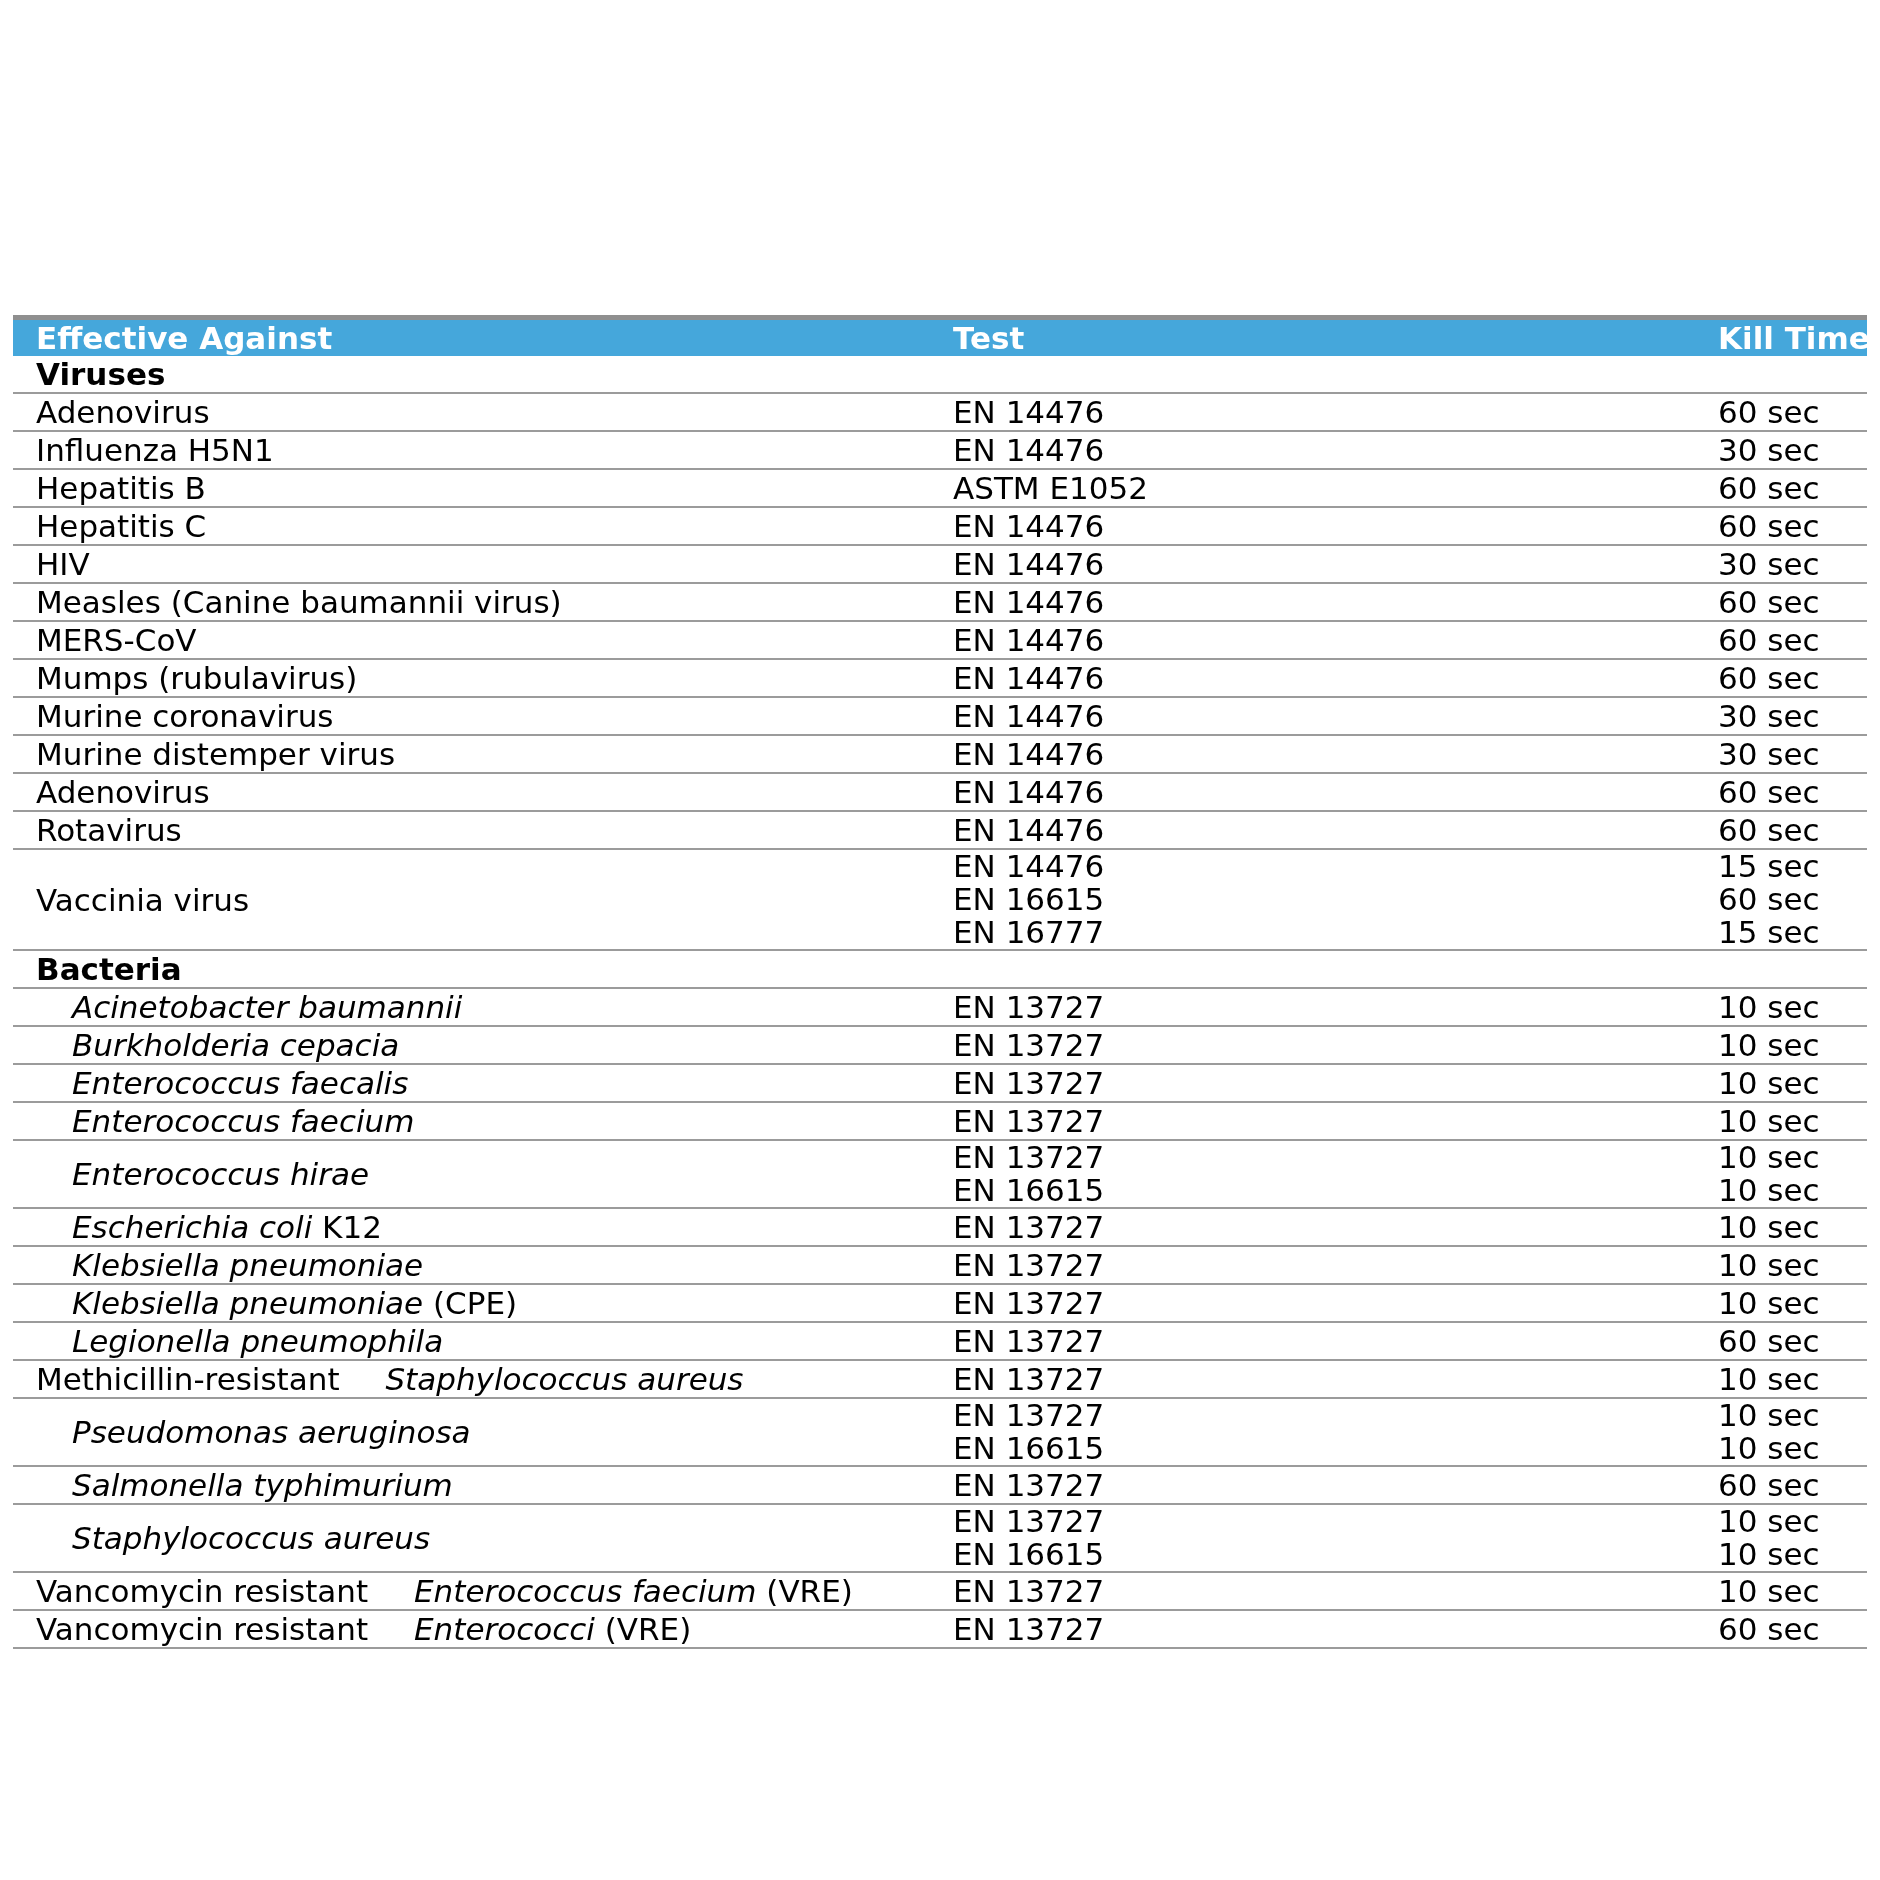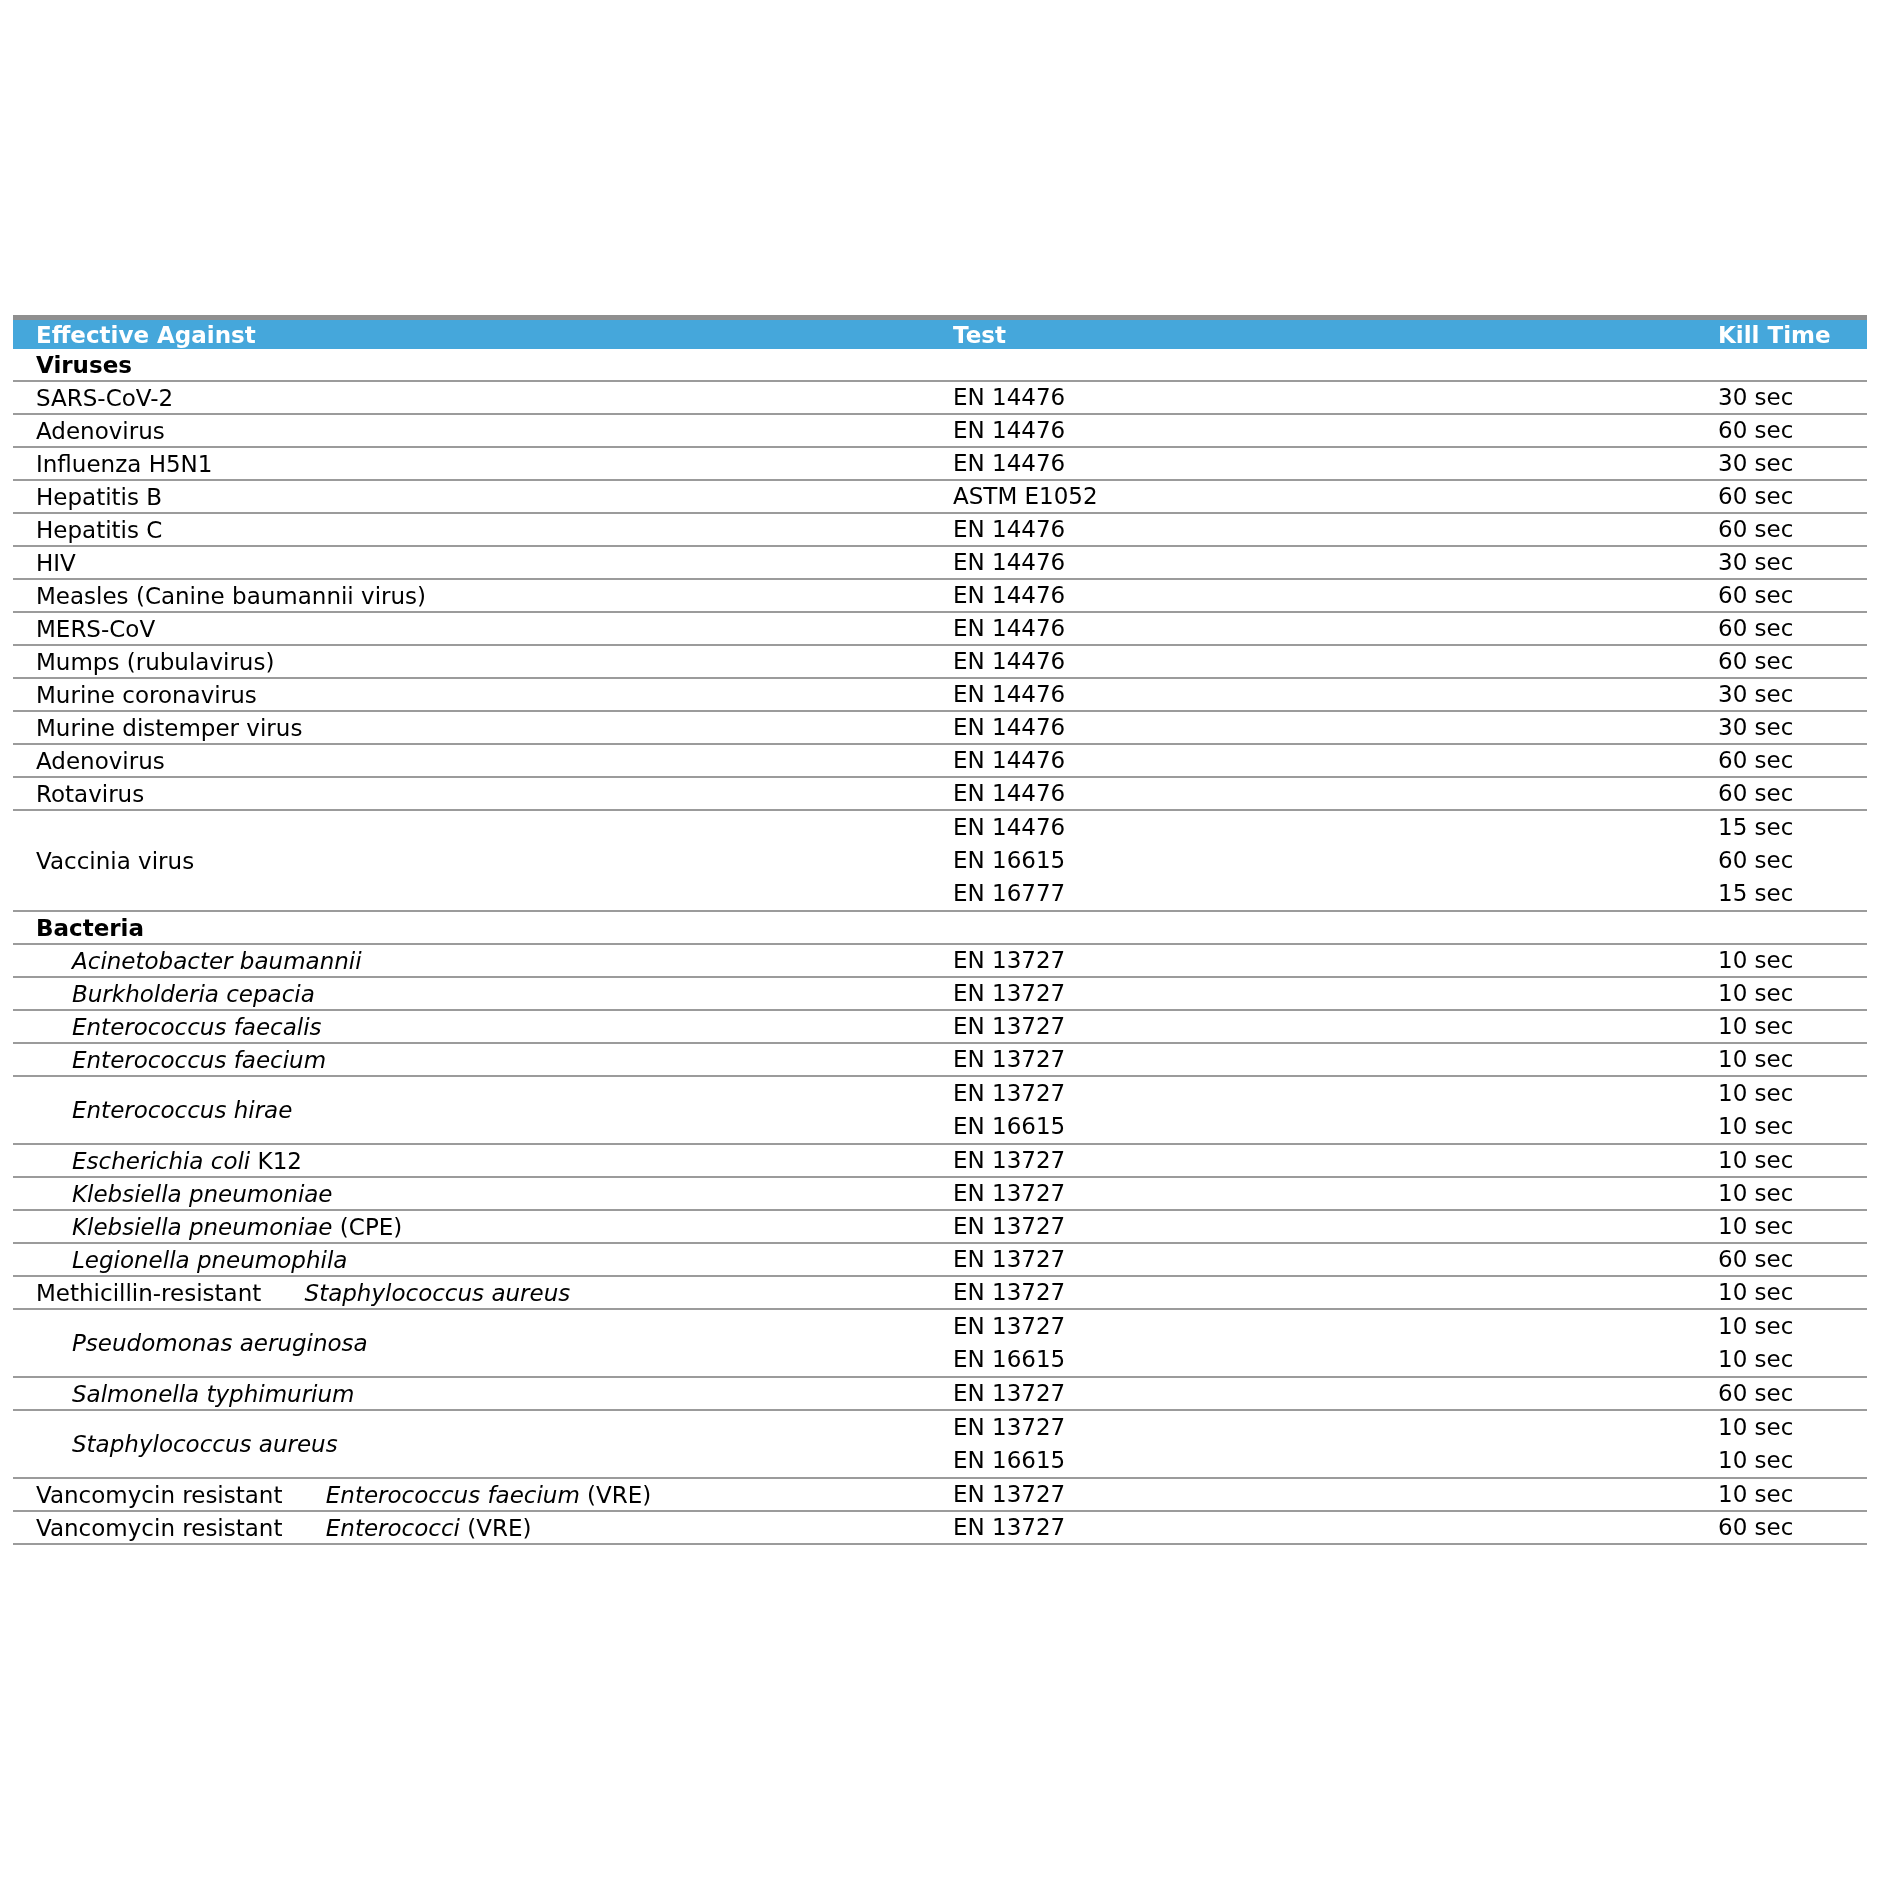--- a/index.html
+++ b/index.html
@@ -10,21 +10,21 @@
   }
   .page { position: relative; width: 1880px; height: 1880px; background: #ffffff; overflow: hidden; }
 
   table.efficacy {
     position: absolute;
     left: 13px; top: 315px;
     width: 1854px;
     border-collapse: collapse;
     table-layout: fixed;
     border-top: 5px solid var(--top-border, #8f8f8f);
-    font-size: 23px;
+    font-size: 31px;
     color: #000000;
   }
   col.c1 { width: 940px; }
   col.c2 { width: 765px; }
   col.c3 { width: 149px; }
 
   thead th {
     background: var(--header-bg, #45a7db);
     color: var(--header-text, #ffffff);
     font-weight: bold;
@@ -69,29 +69,20 @@
         <th class="first">Effective Against</th>
         <th>Test</th>
         <th>Kill Time</th>
       </tr>
     </thead>
     <tbody id="table-body">
         <tr class="section">
           <td colspan="3">Viruses</td>
         </tr>
         <tr class="row">
-          <td class="organism"><span>SARS-CoV-2</span></td>
-          <td class="test">
-            <div class="single">EN 14476</div>
-          </td>
-          <td class="time">
-            <div class="single">30 sec</div>
-          </td>
-        </tr>
-        <tr class="row">
           <td class="organism"><span>Adenovirus</span></td>
           <td class="test">
             <div class="single">EN 14476</div>
           </td>
           <td class="time">
             <div class="single">60 sec</div>
           </td>
         </tr>
         <tr class="row">
           <td class="organism"><span>Influenza H5N1</span></td>

